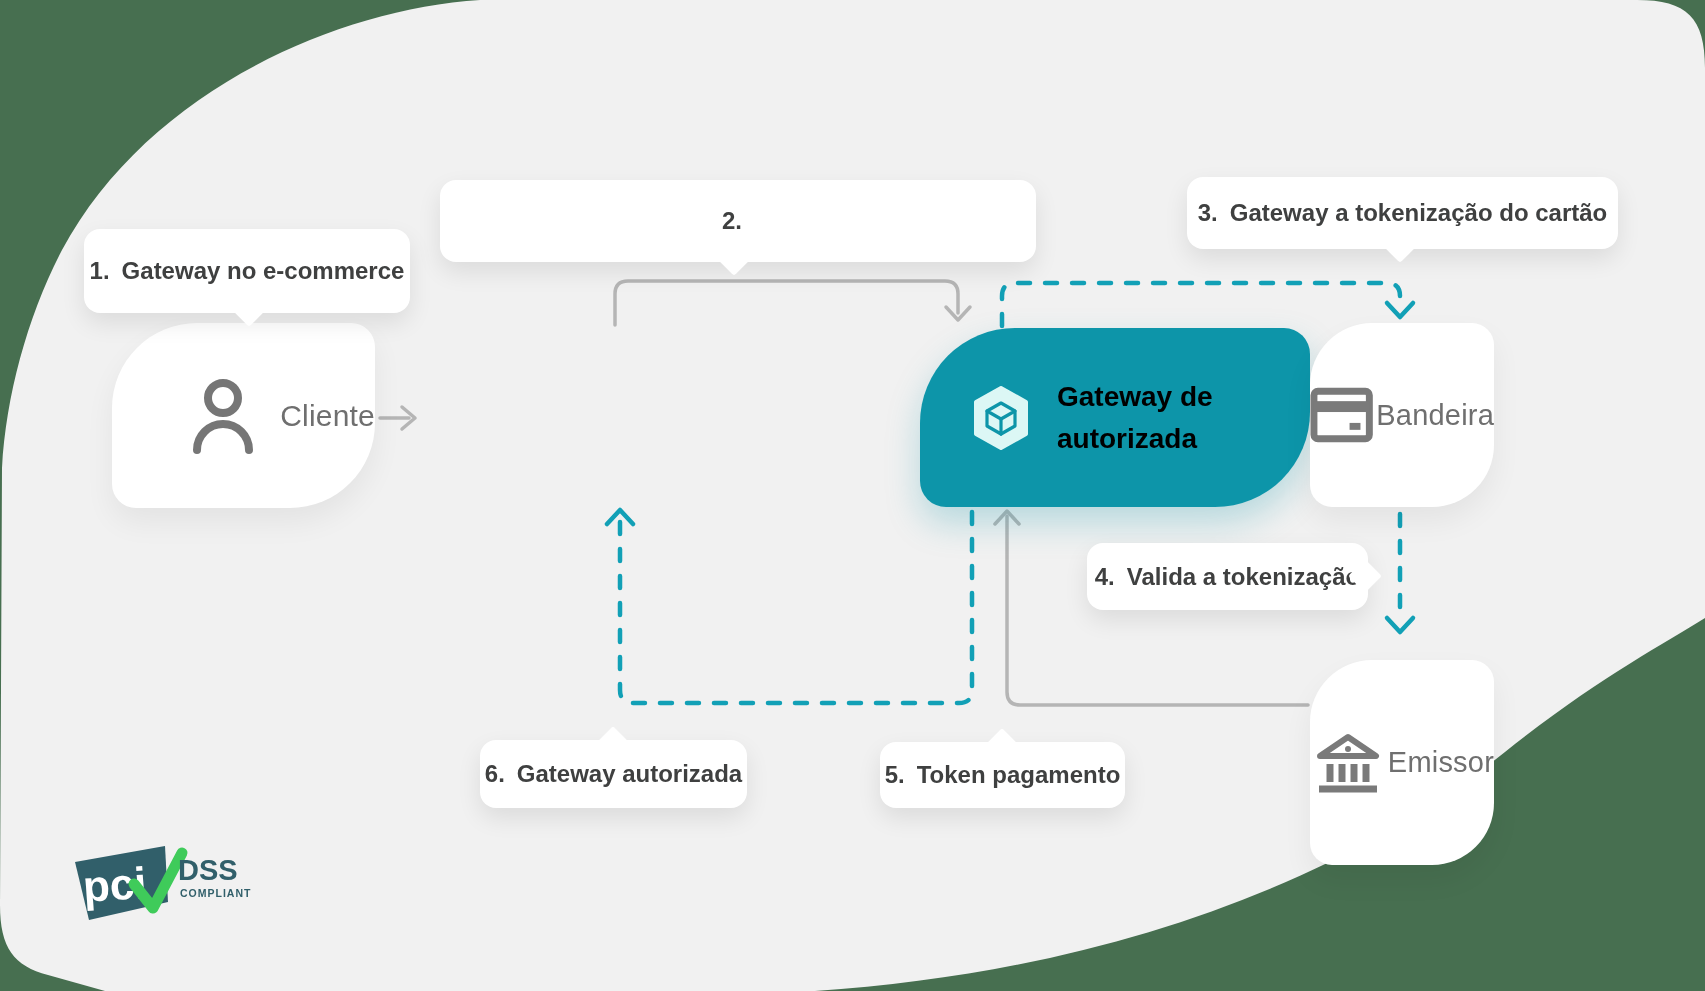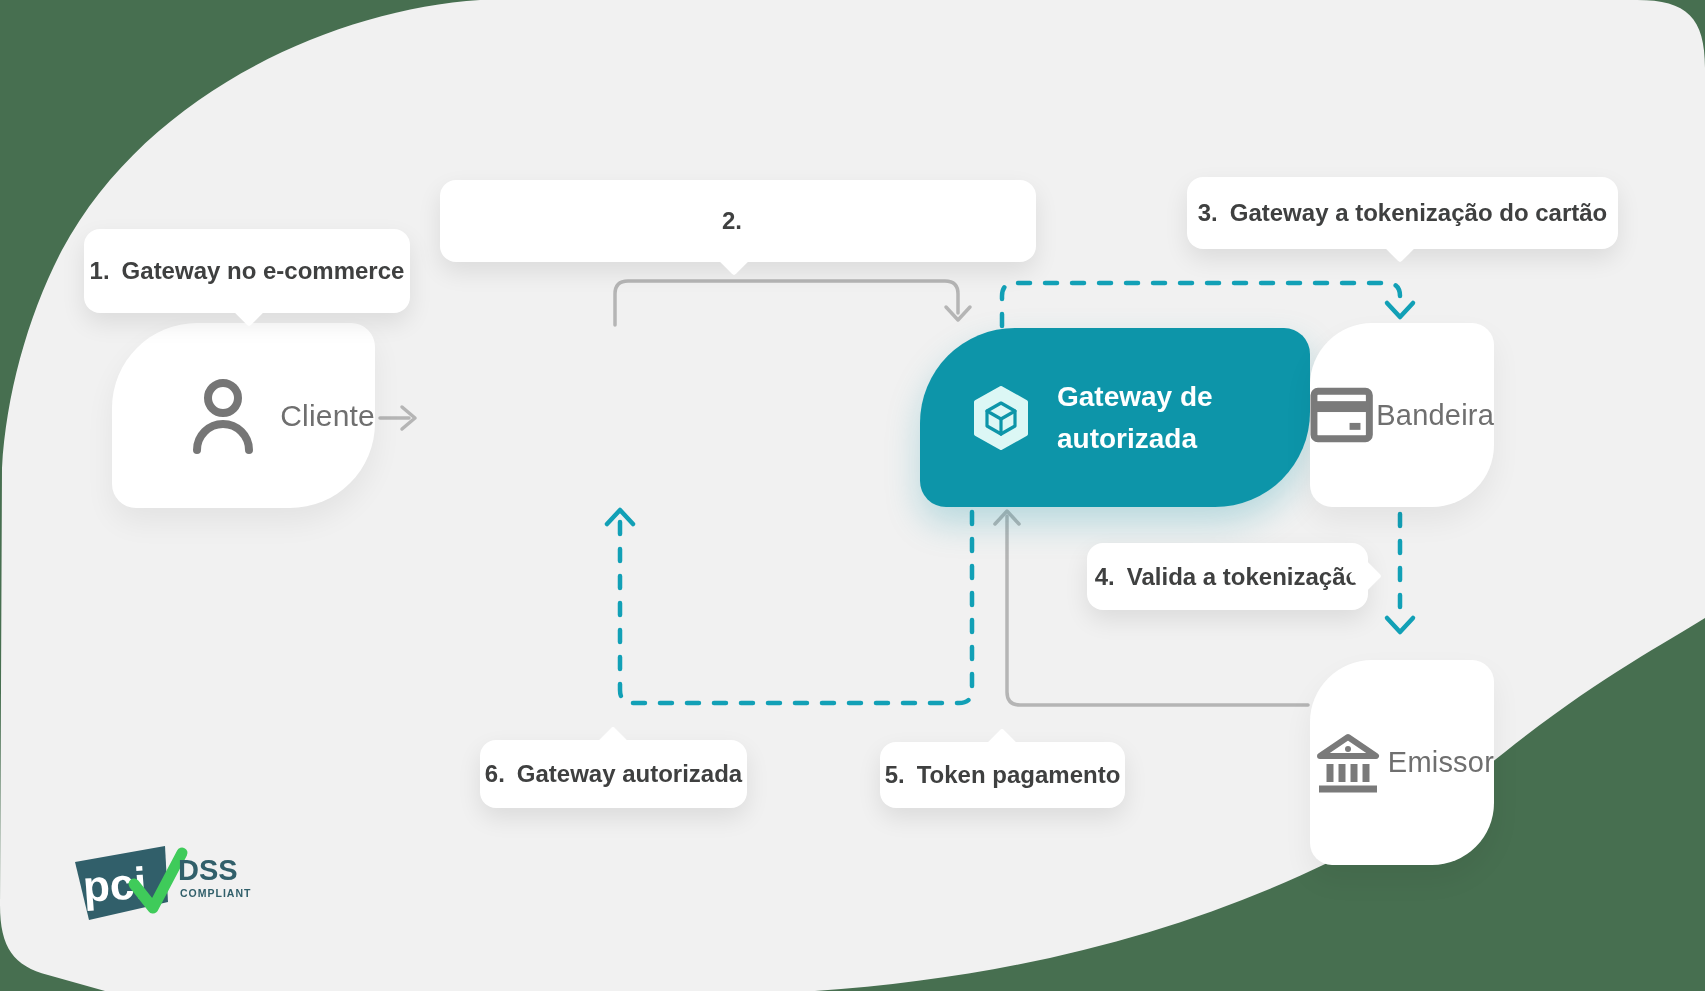--- a/index.html
+++ b/index.html
@@ -15,21 +15,21 @@
     box-shadow:0 14px 30px rgba(0,0,0,.06);
   }
   .node .nlabel{color:var(--label-gray,#6f6f6f);font-size:30px;letter-spacing:.2px;}
   #node-cliente{left:112px;top:323px;width:263px;height:185px;border-radius:85px 24px 85px 24px;gap:26px;}
   #node-ecommerce{left:420px;top:327px;width:337px;height:180px;border-radius:85px 24px 85px 24px;gap:26px;}
   #node-gateway{
     left:920px;top:328px;width:338px;height:179px;border-radius:95px 26px 95px 26px;
     background:var(--teal,#0d95a9);justify-content:flex-start;padding-left:52px;gap:27px;
     box-shadow:0 16px 34px rgba(13,149,169,.25);
   }
-  #node-gateway .gtext{color:#ffffff;font-size:28px;font-weight:600;line-height:1.48;}
+  #node-gateway .gtext{color:#000000;font-size:28px;font-weight:600;line-height:1.48;}
   .node.stack{flex-direction:row;gap:3px;}
   #node-bandeira{left:1310px;top:323px;width:184px;height:184px;border-radius:62px 22px 62px 22px;}
   #node-emissor{left:1310px;top:660px;width:184px;height:205px;border-radius:62px 22px 62px 22px;}
   .node.stack .nlabel{font-size:29px;}
   
   .callout{
     position:absolute;background:#fff;border-radius:16px;
     box-shadow:0 10px 24px rgba(0,0,0,.09);
     display:flex;align-items:center;justify-content:center;white-space:nowrap;
     color:var(--callout-text,#3f4040);font-weight:700;font-size:24px;

